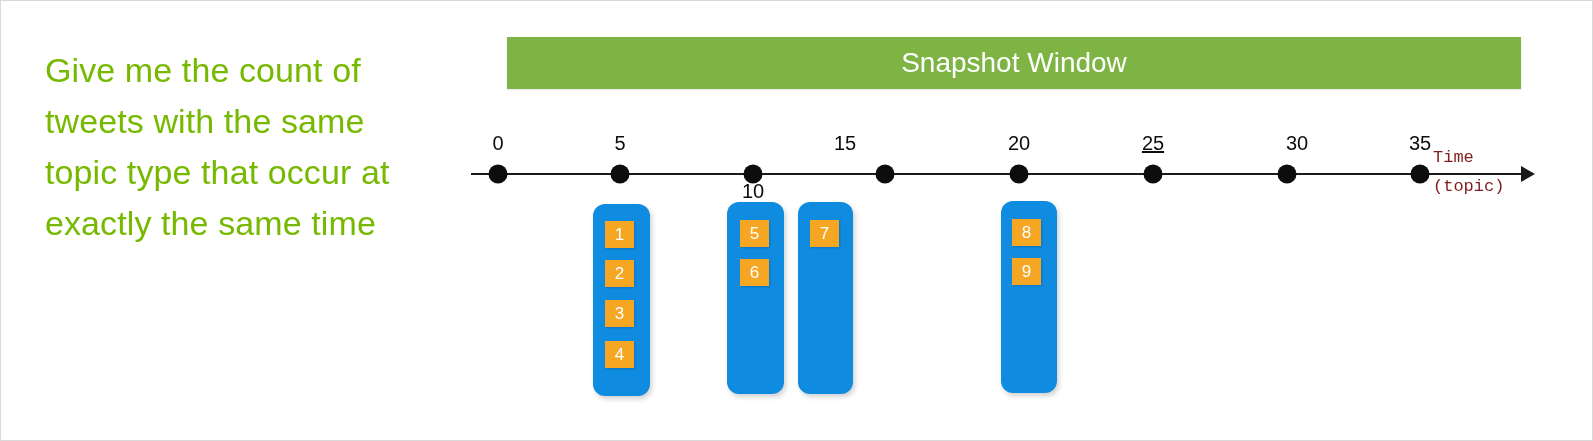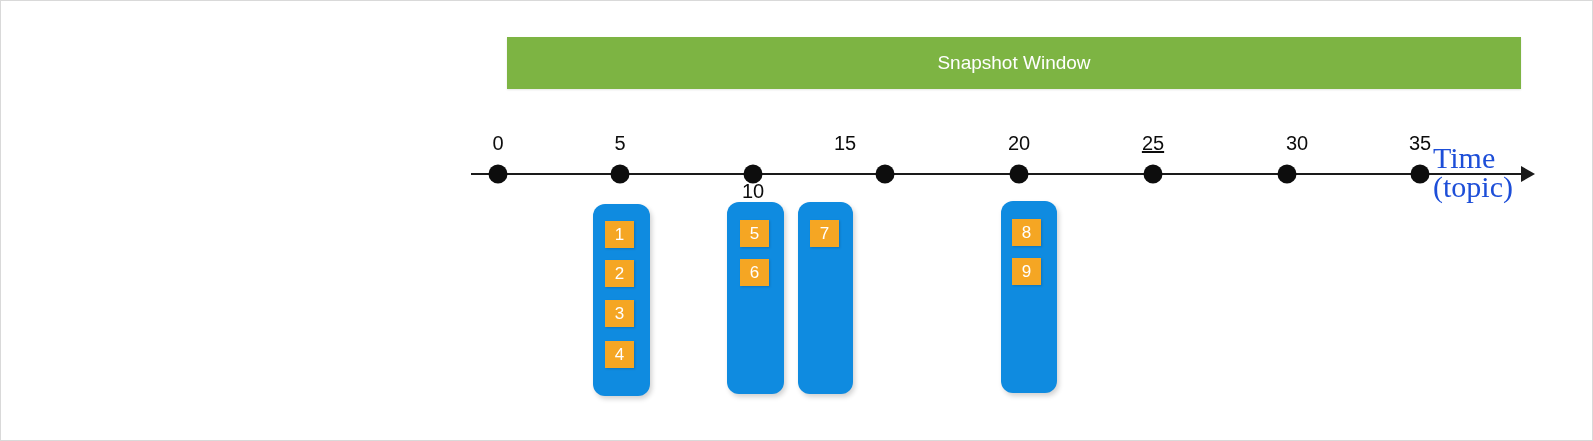--- a/index.html
+++ b/index.html
@@ -42,21 +42,21 @@
     width: 1014px;
     height: 52px;
     background: #7DB443;
     display: flex;
     align-items: center;
     justify-content: center;
     box-shadow: 0 1px 2px rgba(0,0,0,0.10);
   }
   #snapshot-banner-label {
     color: #ffffff;
-    font-size: 19px;
+    font-size: 28px;
     font-family: "Liberation Sans", sans-serif;
   }
 
   
   #timeline {
     position: absolute;
     left: 0;
     top: 0;
     width: 1593px;
     height: 441px;
@@ -95,24 +95,24 @@
     transform: translateX(-50%);
     font-size: 20px;
     color: #0d0d0d;
     font-family: "Liberation Sans", sans-serif;
     font-weight: 400;
   }
   #axis-title {
     position: absolute;
     left: 1432px;
     top: 142px;
-    font-size: 30px;
-    color: #1d4ed8;
+    font-size: 17px;
+    color: #7f1d1d;
     line-height: 29px;
-    font-family: Liberation Serif, serif;
+    font-family: Liberation Mono, monospace;
   }
   #axis-title .unit {
     display: block;
   }
 
   
   .group-column {
     position: absolute;
     background: #0F8BE0;
     border-radius: 12px;
@@ -128,20 +128,21 @@
     font-size: 17px;
     font-family: "Liberation Sans", sans-serif;
     box-shadow: 1px 1px 2px rgba(0,0,0,0.16);
   }
 </style>
 </head>
 <body>
 
 <div id="canvas">
 
+  <div id="prompt-text">Give me the count of tweets with the same topic type that occur at exactly the same time</div>
 
   <div id="snapshot-banner">
     <span id="snapshot-banner-label">Snapshot Window</span>
   </div>
 
   <div id="timeline">
     <div class="axis-line"></div>
     <div class="axis-arrow"></div>
     <div id="axis-ticks">
         <div class="tick-dot" style="left: 497px;"></div>

